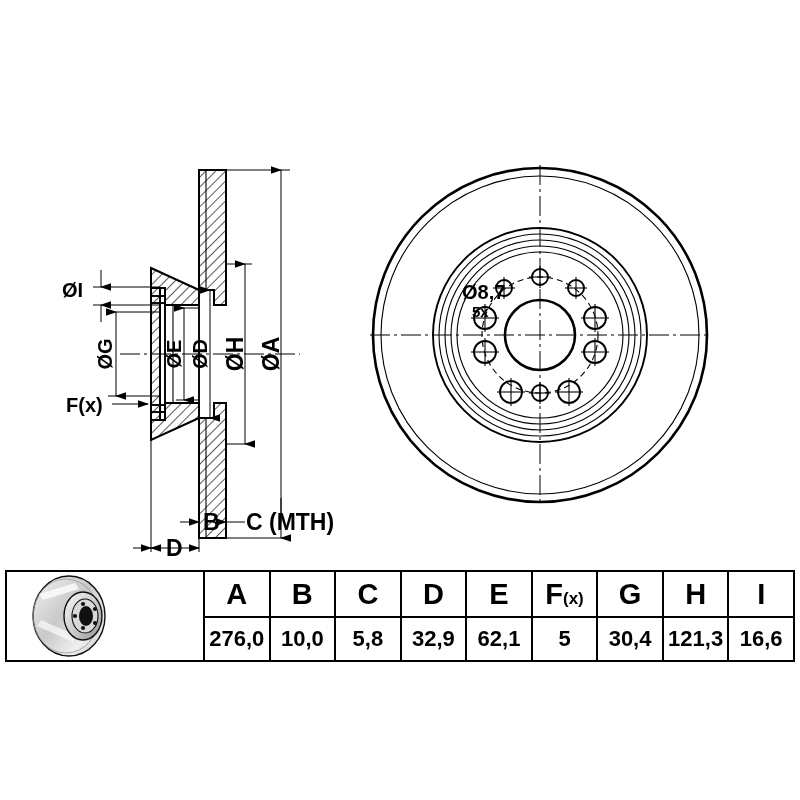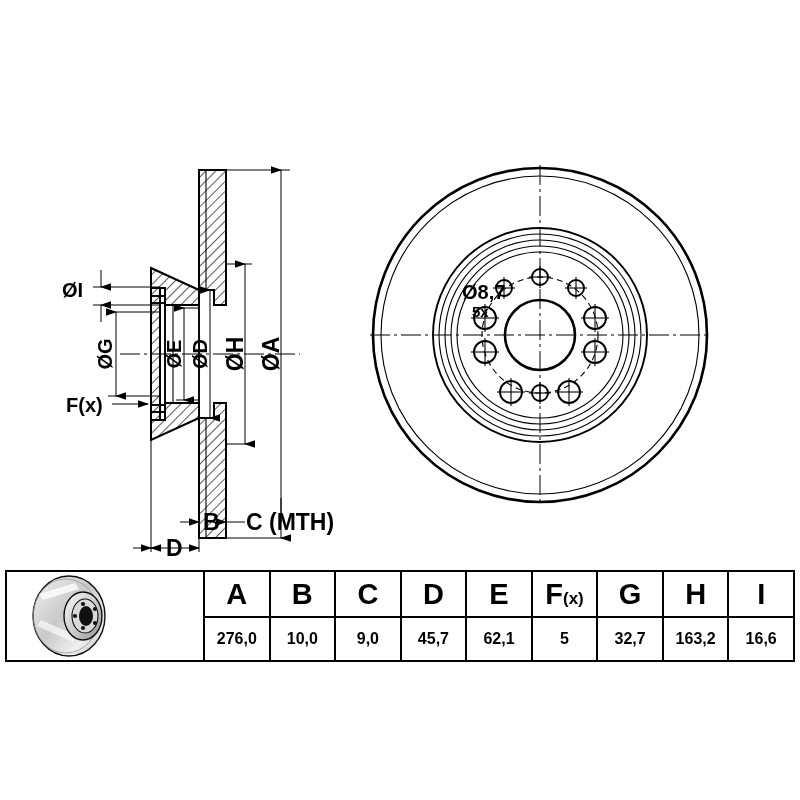--- a/index.html
+++ b/index.html
@@ -78,21 +78,21 @@
     font-weight: bold;
     color: #000;
     padding: 0;
   }
   td.thumb-cell {
     width: 196px;
     border: 2px solid #000;
     padding: 0;
   }
   tr.hdr td { height: 44px; font-size: 29px; }
-  tr.val td { height: 42px; font-size: 16px; }
+  tr.val td { height: 42px; font-size: 22px; }
   td.fx-col { font-size: 25px; }
   .fx-sub { font-size: 17px; }
 </style>
 </head>
 <body>
 
 <div id="page">
 
   <div id="drawing-area">
     <svg width="800" height="565" viewBox="0 0 800 565">
@@ -336,26 +336,26 @@
         <td>D</td>
         <td>E</td>
         <td class="fx-col"><span>F</span><span class="fx-sub">(x)</span></td>
         <td>G</td>
         <td>H</td>
         <td>I</td>
       </tr>
       <tr class="val">
         <td>276,0</td>
         <td>10,0</td>
-        <td>9,0</td>
-        <td>45,7</td>
+        <td>5,8</td>
+        <td>32,9</td>
         <td>62,1</td>
         <td>5</td>
-        <td>32,7</td>
-        <td>163,2</td>
+        <td>30,4</td>
+        <td>121,3</td>
         <td>16,6</td>
       </tr>
     </tbody>
       </table>
 
   </div>
 
 </div>
 
 </body></html>

